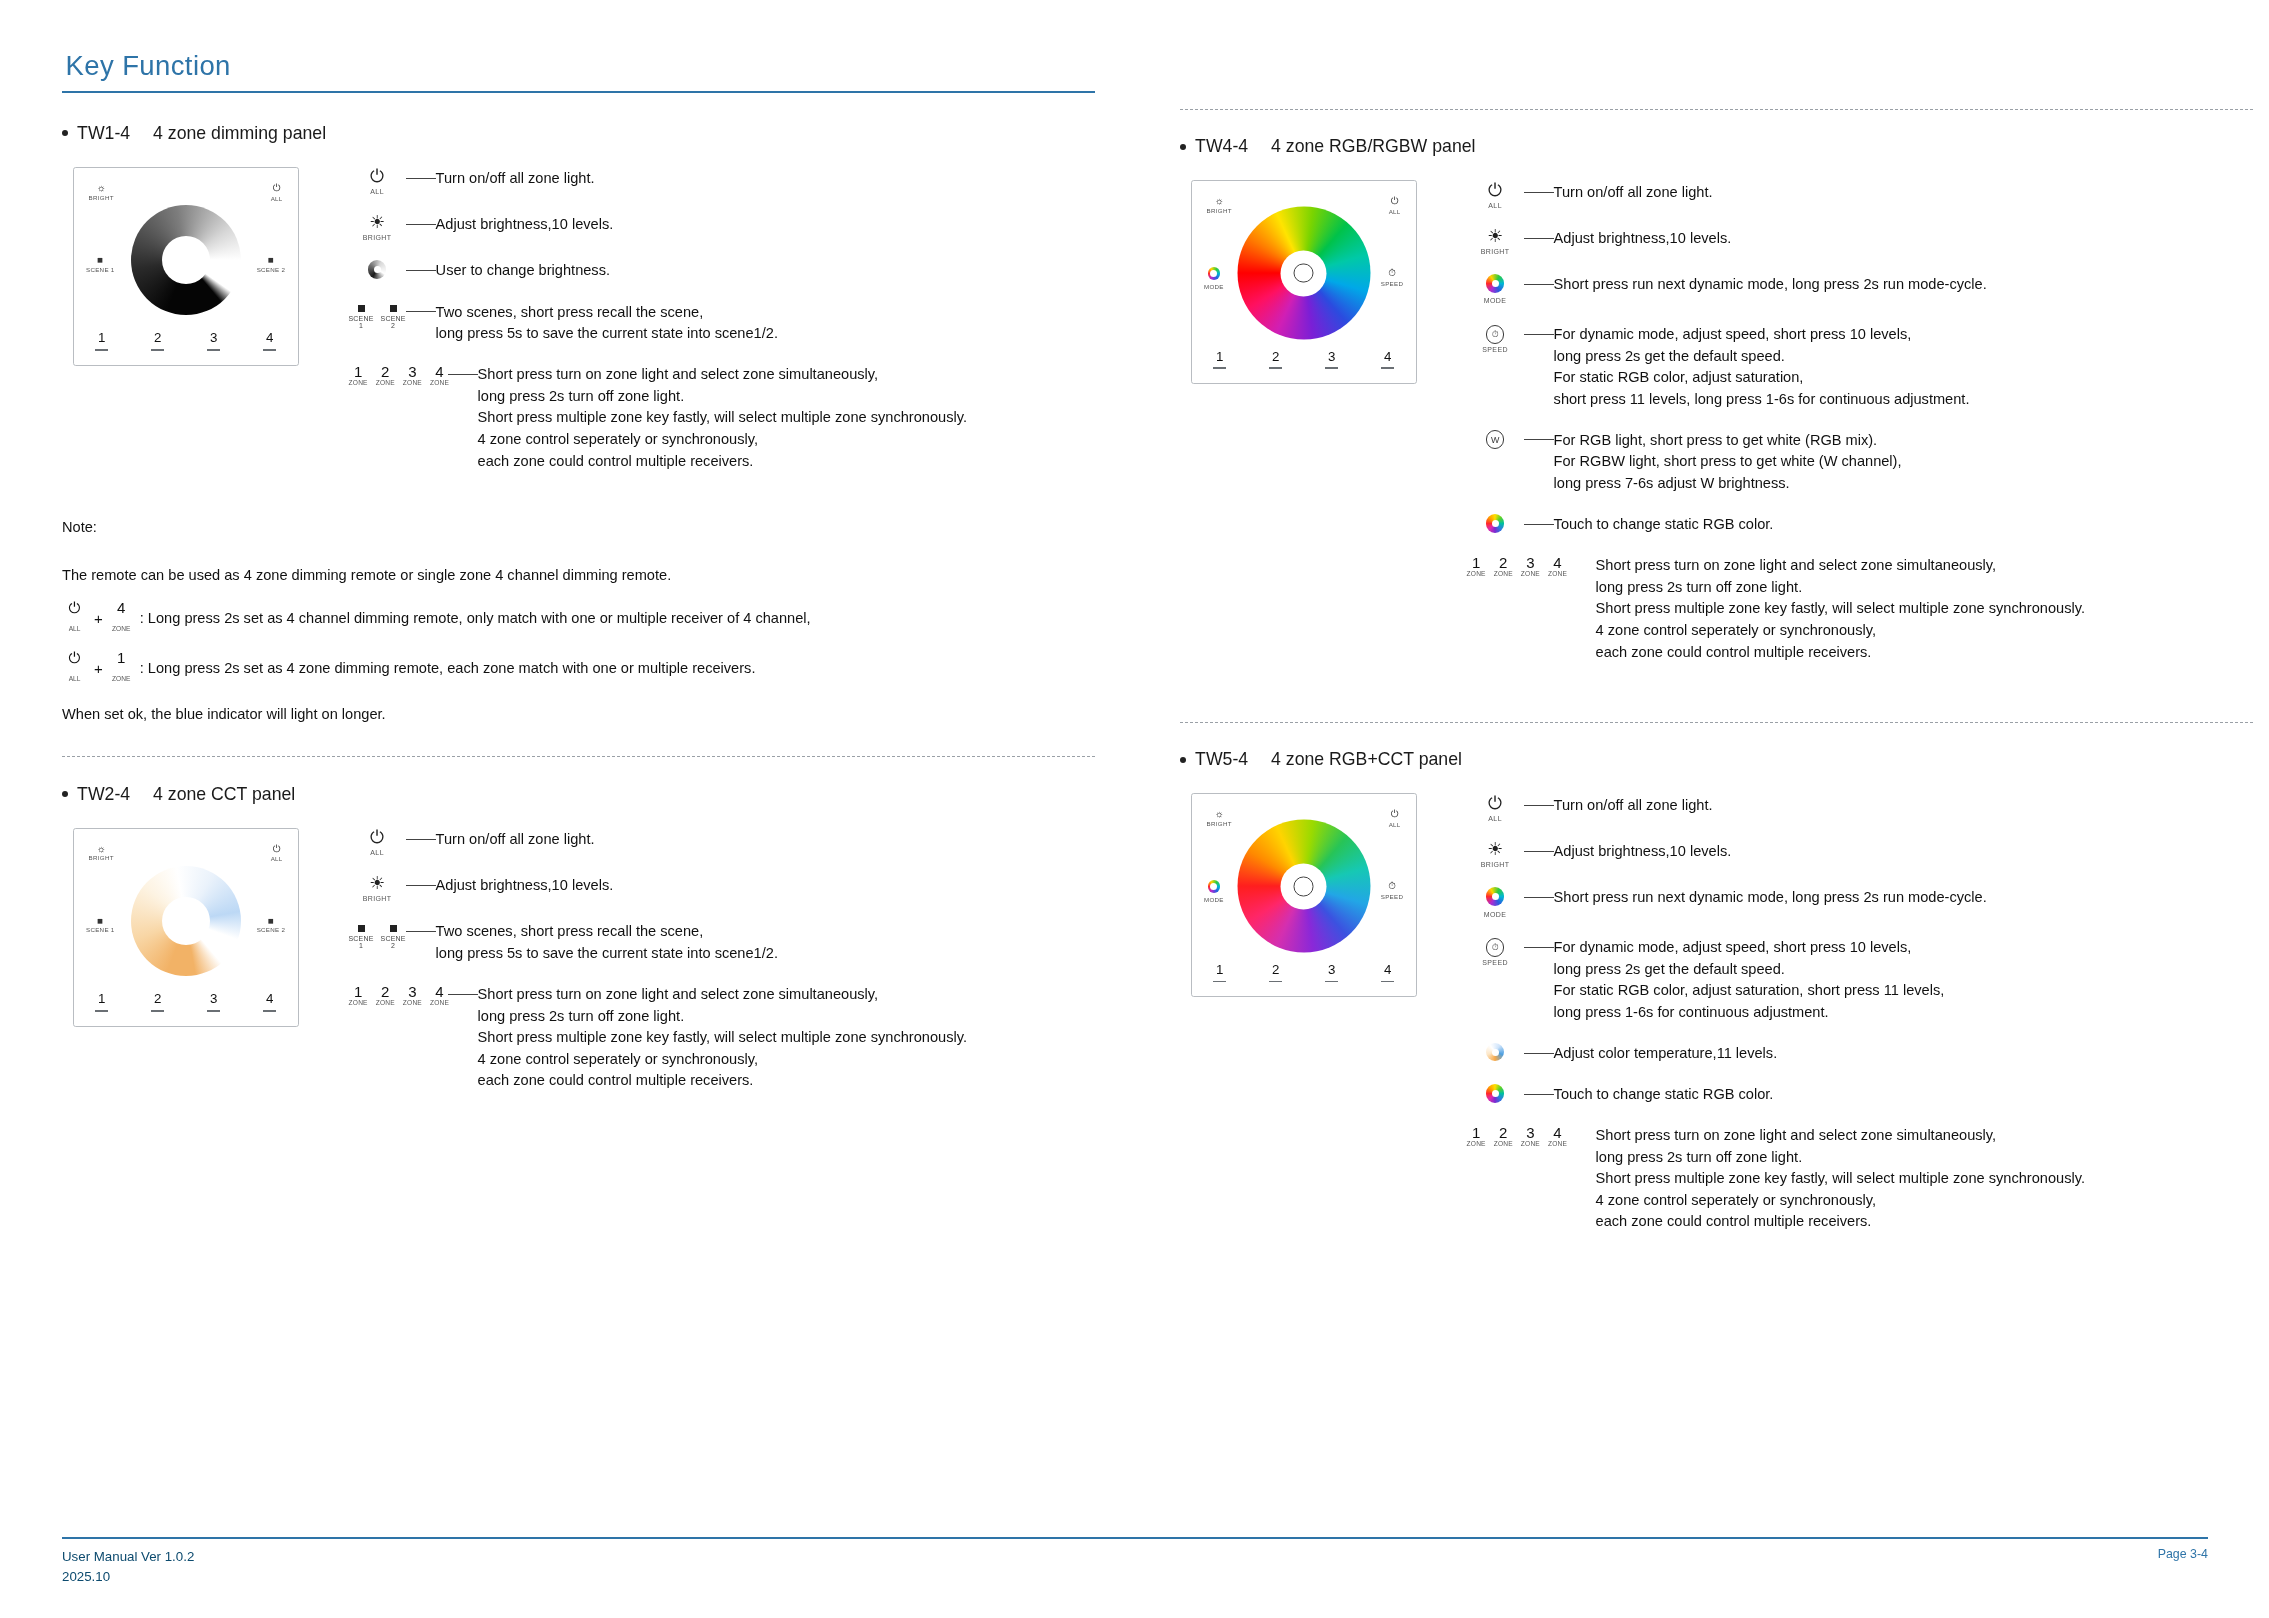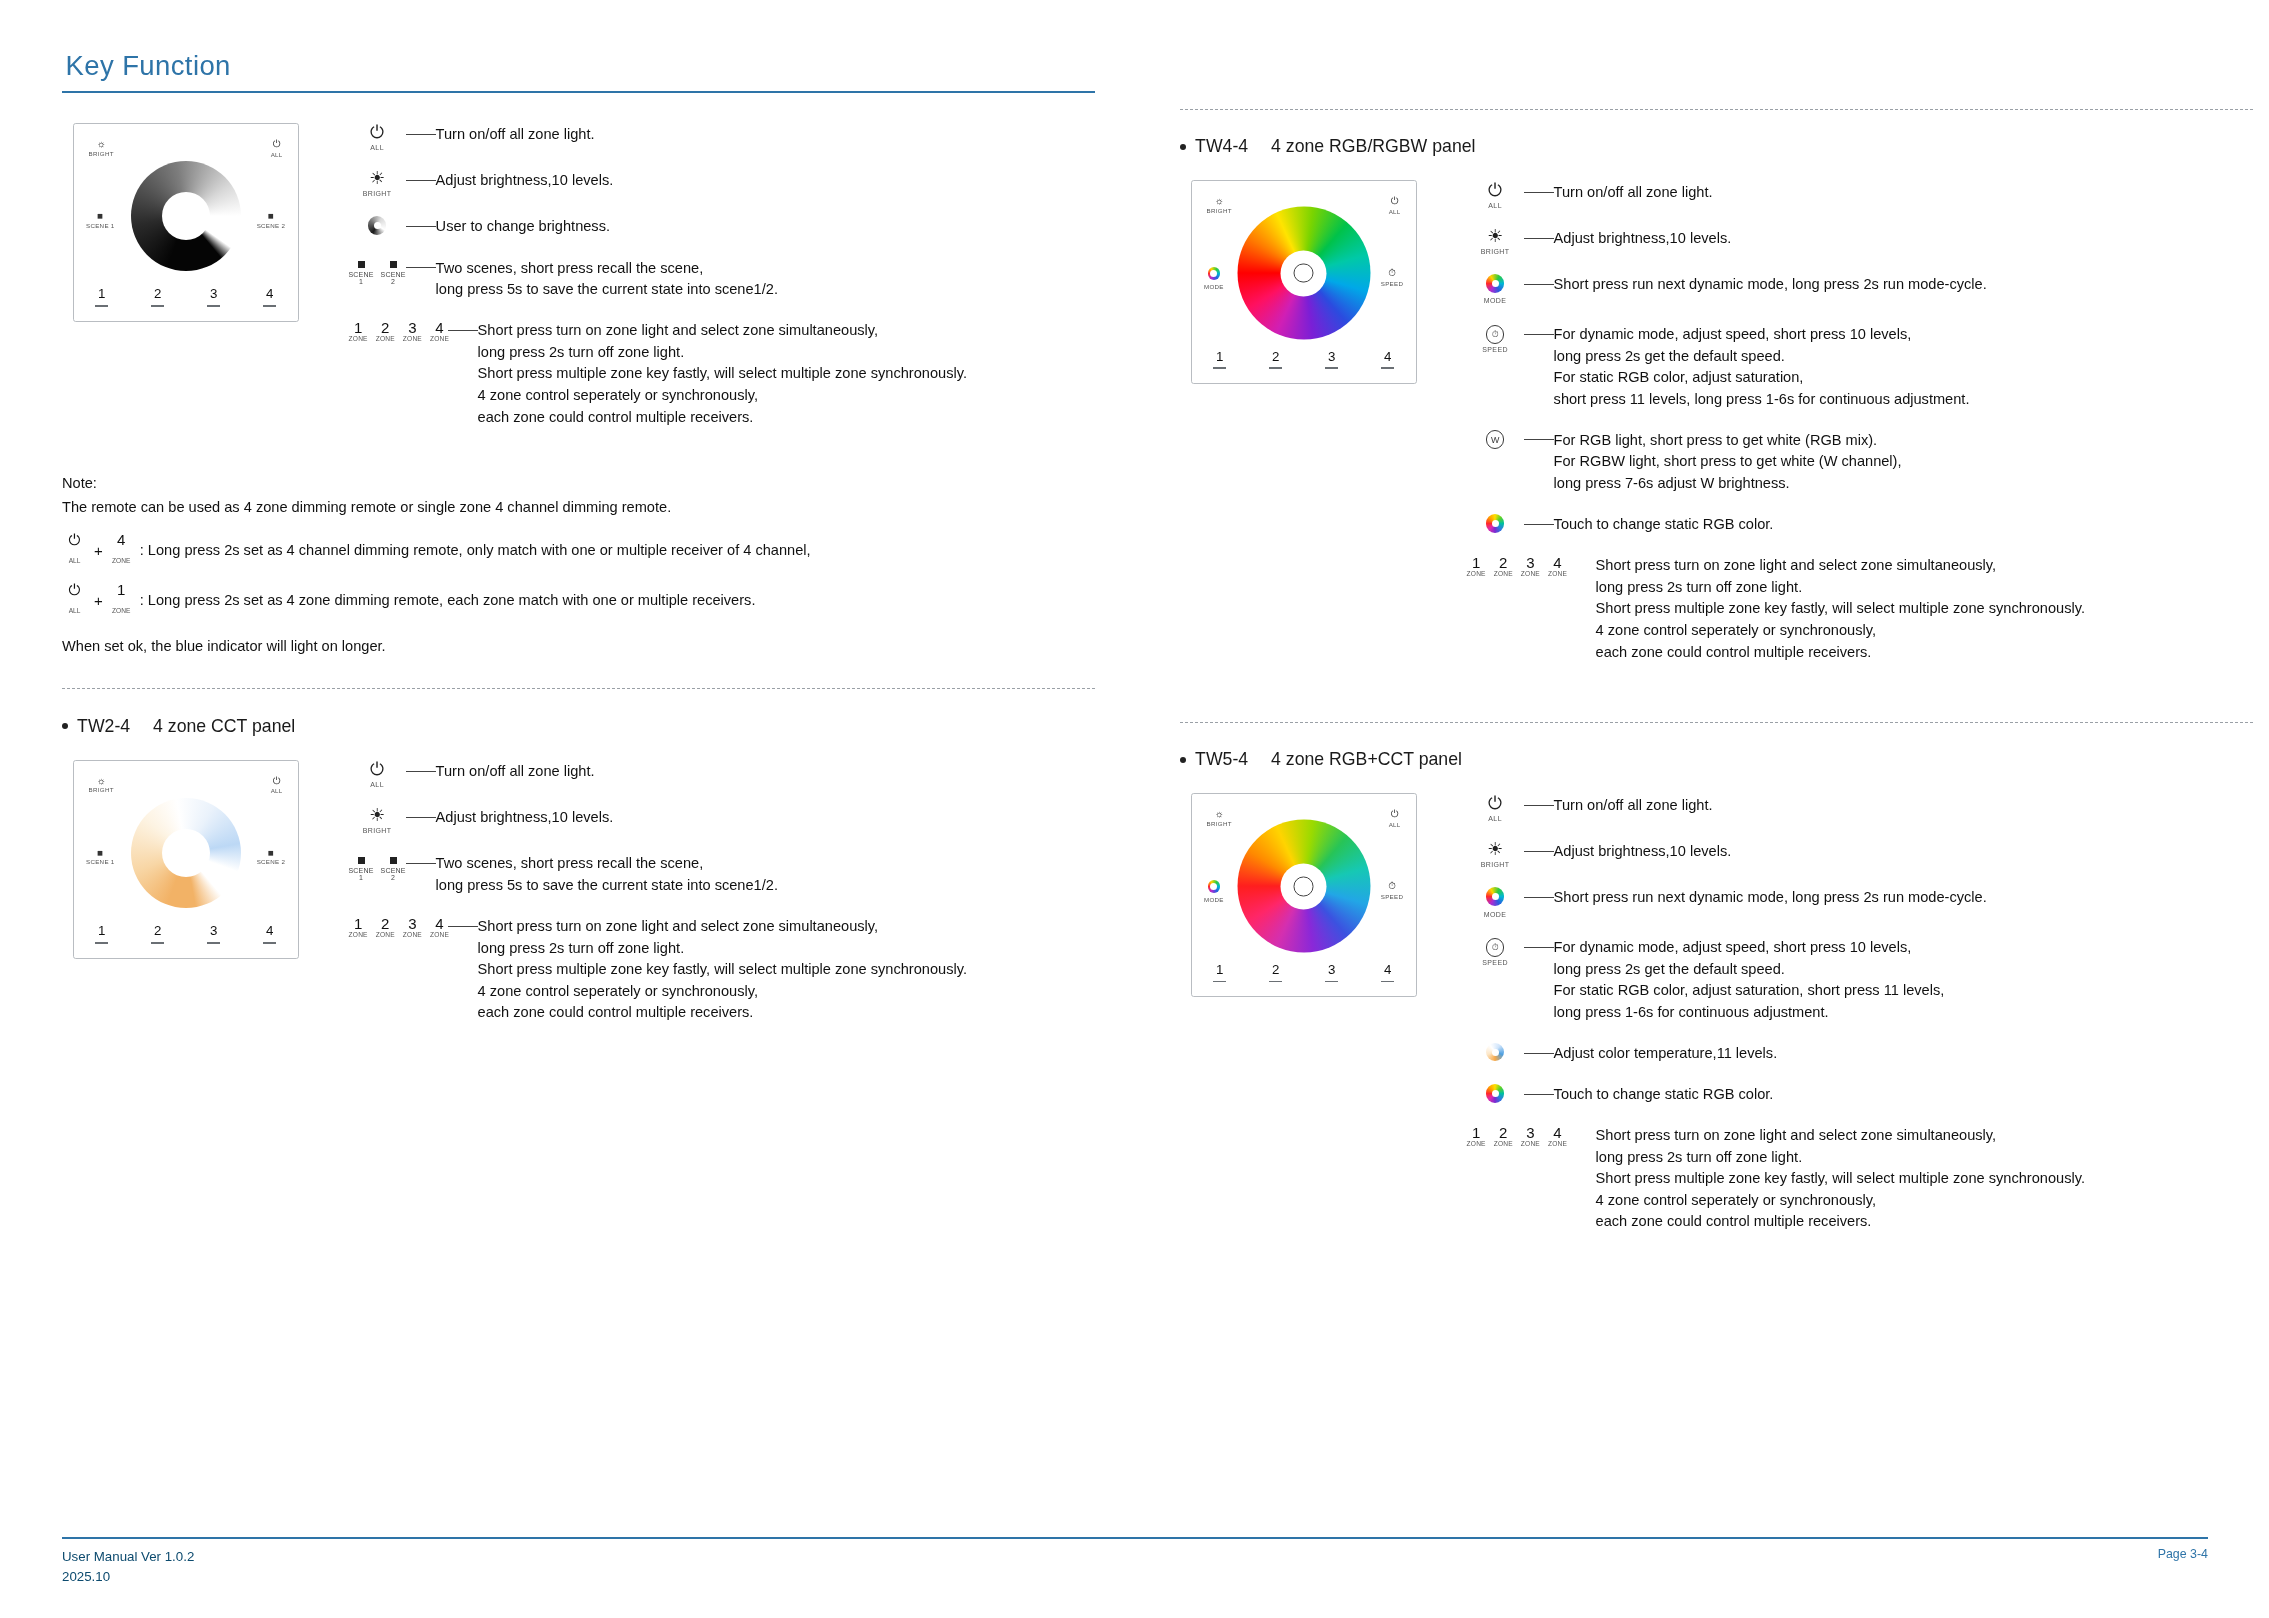--- a/index.html
+++ b/index.html
@@ -136,21 +136,21 @@
     content:""; position:absolute; left:50%; top:50%; width:7px; height:7px; margin:-3.5px 0 0 -3.5px; border-radius:50%; background:#fff;
   }
   .c-grey { background: conic-gradient(from 210deg,#1b1b1b,#6f6f6f,#d9d9d9,#ffffff,#1b1b1b); }
   .c-grey::after{content:""; position:absolute; left:50%; top:50%; width:7px; height:7px; margin:-3.5px 0 0 -3.5px; border-radius:50%; background:#fff;}
   .c-ring {
     width:18.6px;height:18.6px;border-radius:50%;border:1.2px solid #3a3a3a;display:inline-flex;
     align-items:center;justify-content:center;font-size:8.9px;color:#3a3a3a;
   }
   
   .note { margin-top: 26.6px; font-size: 14.6px; line-height:1.6; color:#111; }
-  .note .nhead { display:block; }
+  .note .nhead { display:block;margin-top:24px; }
   .note-row { display:flex; align-items:center; gap:7px; margin-top: 12.4px; }
   .note-row .pk { text-align:center; width: 25px; }
   .note-row .pk .g { font-size:15px; line-height:1; display:block;}
   .note-row .pk .s { font-size:6.6px; color:#555; }
   .note-row .plus { font-size:15px; }
   .note-row .nm { text-align:center; width: 23px; }
   .note-row .nm .g { font-size:15px; line-height:1; display:block;}
   .note-row .nm .s { font-size:6.6px; color:#555; }
   .note-row .body { font-size:14.6px; line-height:1.5; }
   .note-tail { margin-top: 14px; font-size:14.6px; }
@@ -169,20 +169,25 @@
 
 <div class="page">
 
   <div class="page-title">Key Function</div>
   <div class="title-rule"></div>
 
   <div class="columns">
 
     <div class="col left">
 
+      <div class="sect-head">
+        <span class="bullet"></span>
+        <span class="model">TW1-4</span>
+        <span class="desc">4 zone dimming panel</span>
+      </div>
 
       <div class="panel-block">
         <div class="panel">
           <div class="corner-ico tl">☼<span class="ico-label">BRIGHT</span></div>
           <div class="corner-ico tr">⏻<span class="ico-label">ALL</span></div>
           <div class="corner-ico ml">■<span class="ico-label">SCENE 1</span></div>
           <div class="corner-ico mr">■<span class="ico-label">SCENE 2</span></div>
           <div class="dial">
               <div class="dial-dim"></div>
             </div>

